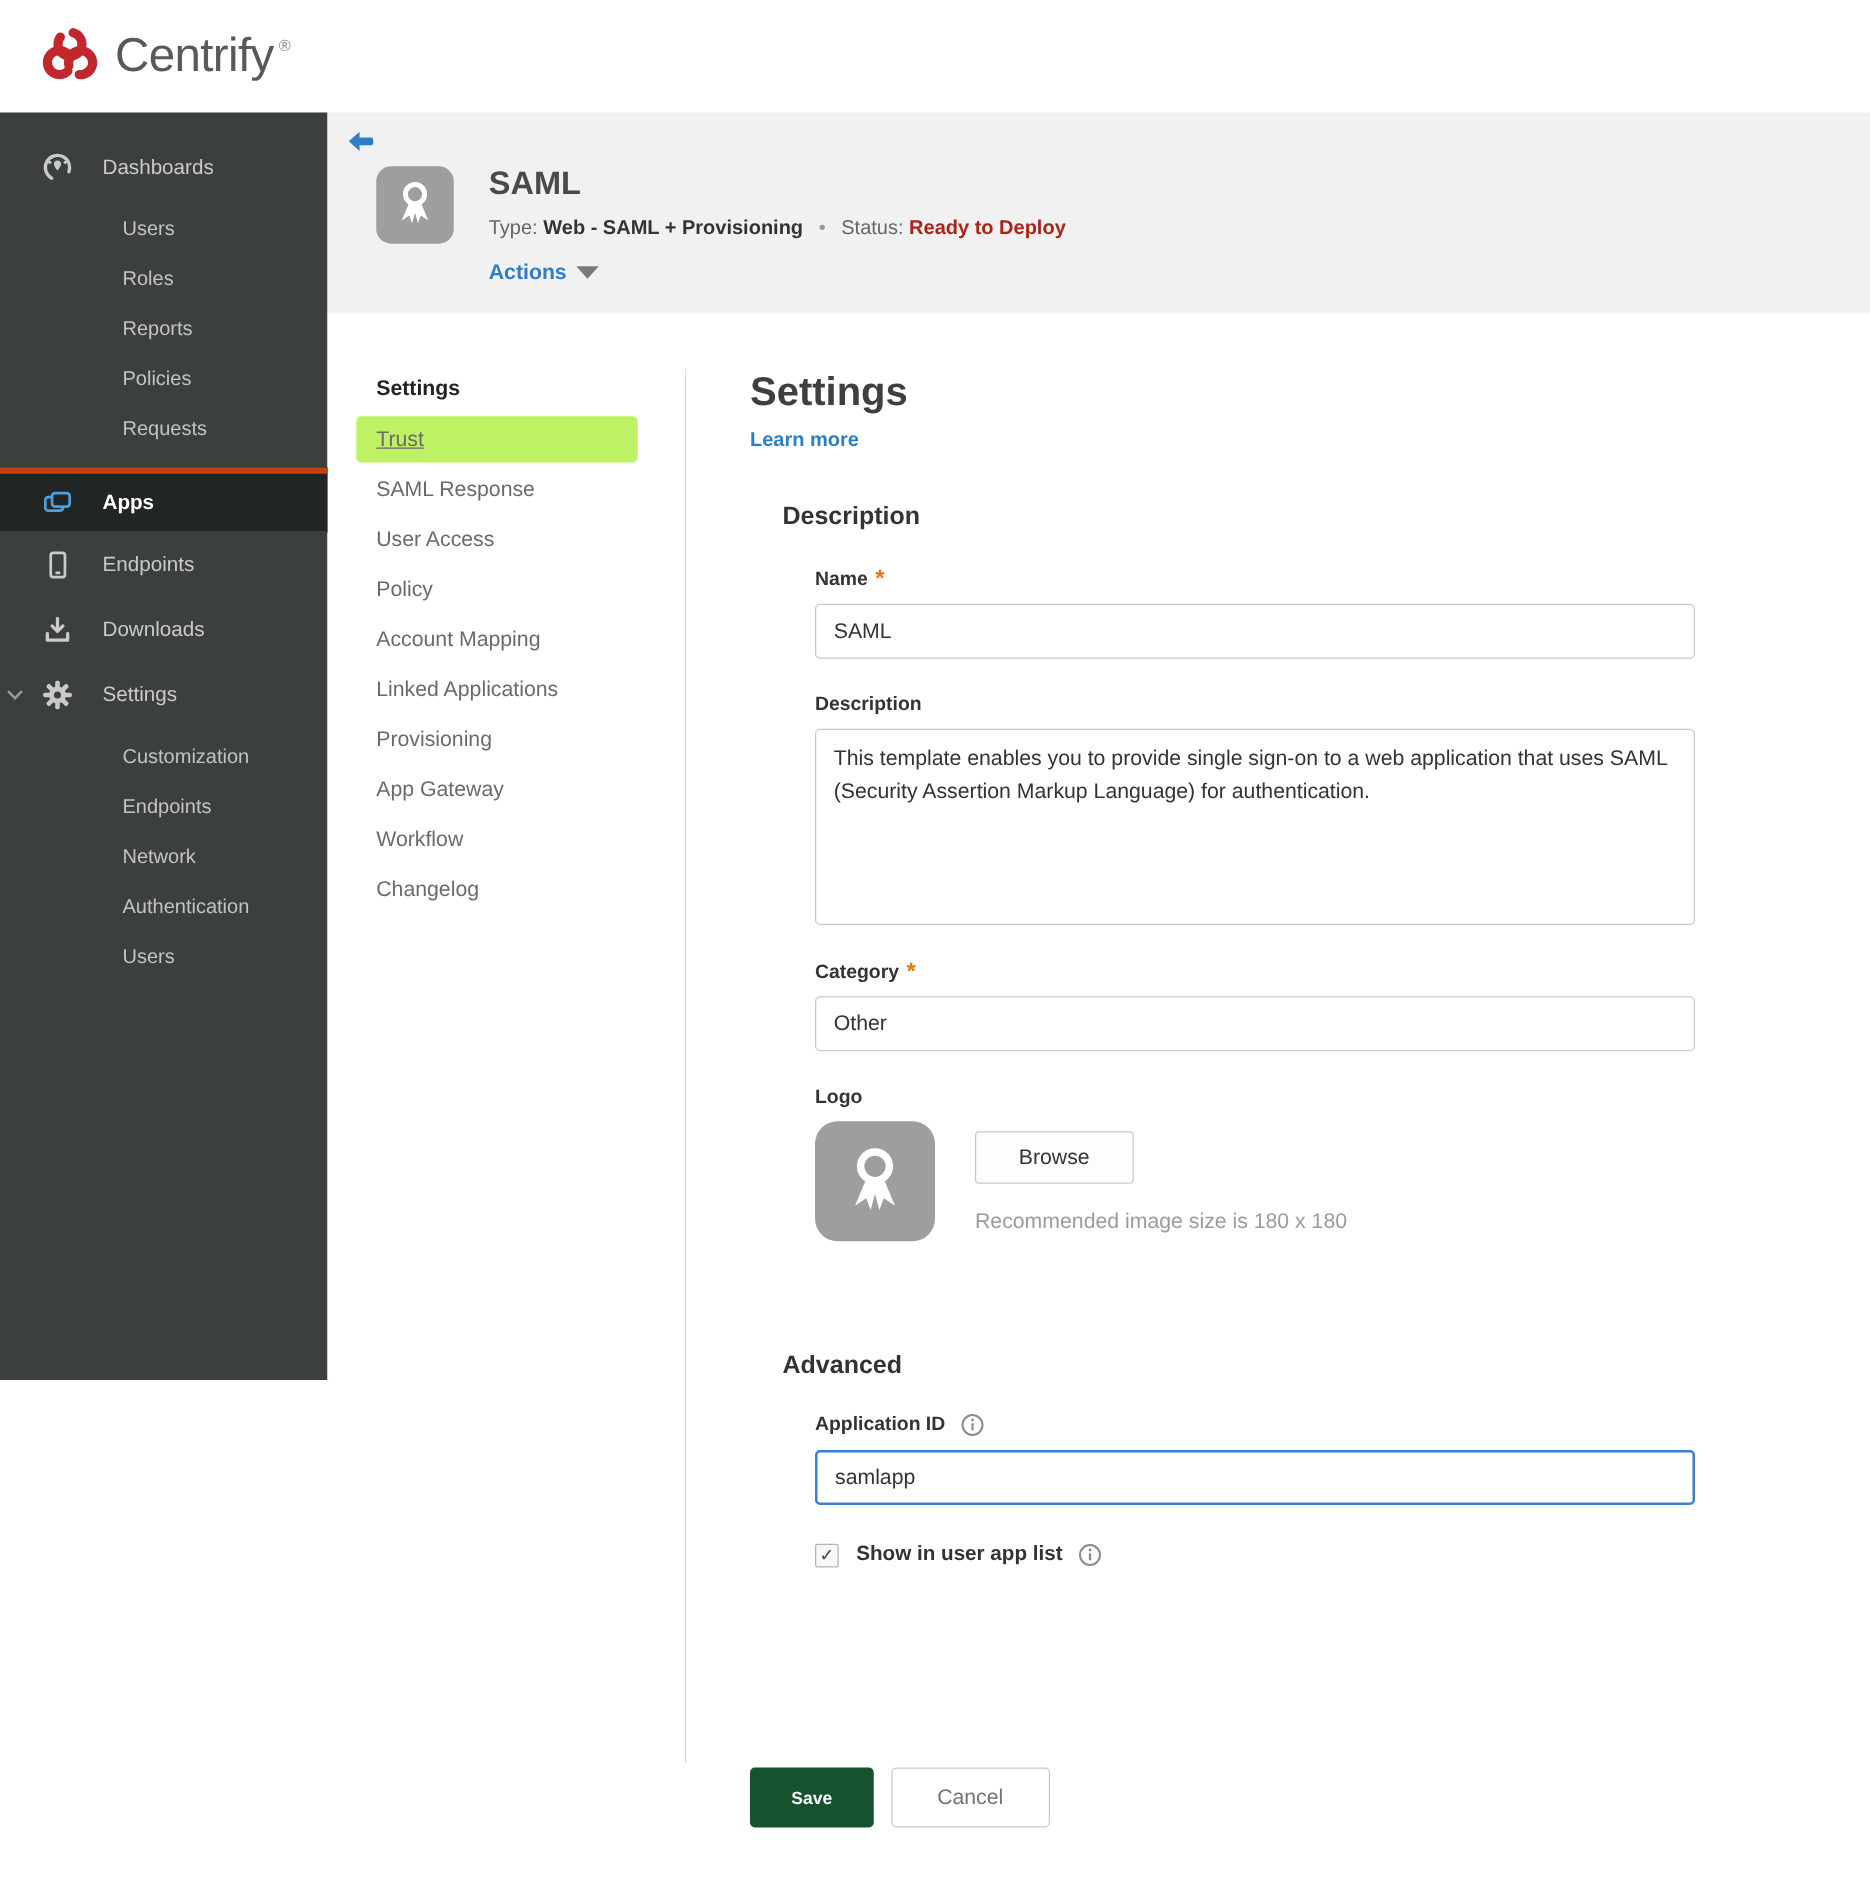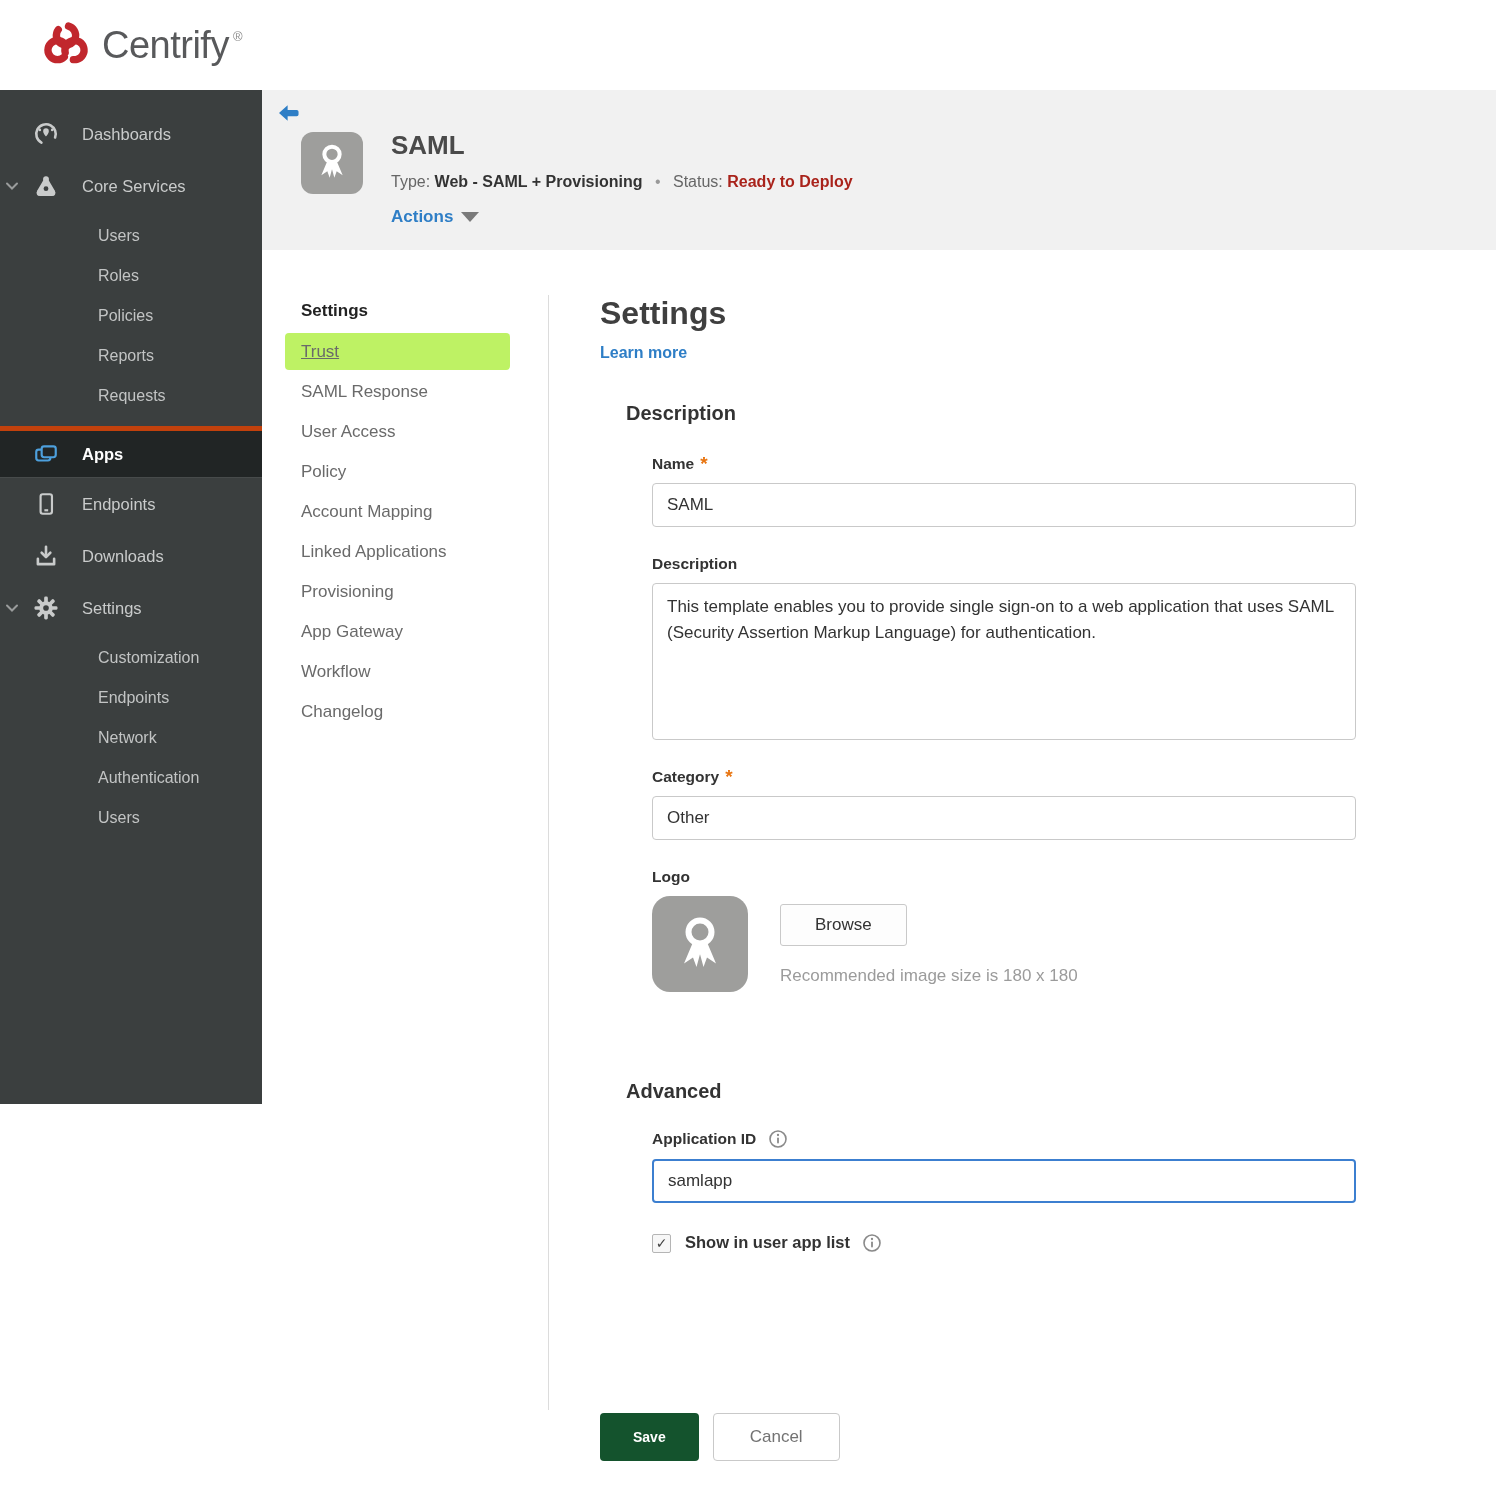--- a/index.html
+++ b/index.html
@@ -8,21 +8,21 @@
     font-family: "Liberation Sans", "DejaVu Sans", sans-serif;
     color: #333;
     position: relative;
     height: 1508px;
     overflow: hidden;
   }
 
   
   .topbar {
     height: 90px; background: #ffffff;
-    display: flex; align-items: center; padding-left: 40px;
+    display: flex; align-items: center; padding-left: 30px;
   }
   .brand { display: flex; align-items: center; gap: 10px; }
   .brand-text { font-size: 38px; color: #58595b; font-weight: 500; letter-spacing: -0.5px; }
   .brand-reg { font-size: 13px; color: #8a8a8a; vertical-align: super; margin-left: 1px; }
 
   
   .layout { display: flex; height: 1014px; }
 
   
   .sidebar {
@@ -187,43 +187,26 @@
         <svg width="26" height="26" viewBox="0 0 24 24">
           <circle cx="12" cy="12" r="9" fill="none" stroke="currentColor" stroke-width="2.4" stroke-dasharray="41 16" stroke-linecap="round" transform="rotate(118 12 12)"></circle>
           <path d="M12 6.8 a2.6 2.6 0 0 1 2.6 2.6 c0 2.1-2.6 4.8-2.6 4.8 s-2.6-2.7-2.6-4.8 a2.6 2.6 0 0 1 2.6-2.6 Z" fill="currentColor"></path>
           <circle cx="6.3" cy="8.2" r="1.2" fill="currentColor"></circle>
           <circle cx="17.7" cy="8.2" r="1.2" fill="currentColor"></circle>
         </svg>
       </span>
       <span>Dashboards</span>
     </div>
 
-    <div class="nav-item">
-      <span class="expand-chevron">
-        <svg width="14" height="12" viewBox="0 0 14 12">
-            <polyline points="2,3.5 7,8.5 12,3.5" fill="none" stroke="currentColor" stroke-width="2" stroke-linecap="round"></polyline>
-          </svg>
-      </span>
-      <span class="nav-icon">
-        <svg width="26" height="26" viewBox="0 0 24 24">
-          <path d="M12 4.5 L19.3 17 A2.2 2.2 0 0 1 17.4 20.2 H6.6 A2.2 2.2 0 0 1 4.7 17 Z" fill="currentColor" stroke="currentColor" stroke-width="2" stroke-linejoin="round"></path>
-          <circle cx="12" cy="5.6" r="2.7" fill="currentColor"></circle>
-          <circle cx="6.1" cy="18.4" r="2.7" fill="currentColor"></circle>
-          <circle cx="17.9" cy="18.4" r="2.7" fill="currentColor"></circle>
-          <circle cx="12" cy="14.5" r="2.2" fill="#3b3f3f"></circle>
-        </svg>
-      </span>
-      <span>Core Services</span>
-    </div>
 
     <div class="nav-sublist">
       <div class="nav-subitem">Users</div>
       <div class="nav-subitem">Roles</div>
+      <div class="nav-subitem">Reports</div>
       <div class="nav-subitem">Policies</div>
-      <div class="nav-subitem">Reports</div>
       <div class="nav-subitem">Requests</div>
     </div>
 
     <div class="nav-item selected">
       <span class="nav-icon">
         <svg width="26" height="26" viewBox="0 0 24 24">
           <rect x="3" y="8" width="13" height="10" rx="2.2" fill="none" stroke="currentColor" stroke-width="2"></rect>
           <rect x="8" y="5" width="13" height="10" rx="2.2" fill="#212525" stroke="currentColor" stroke-width="2"></rect>
         </svg>
       </span>

